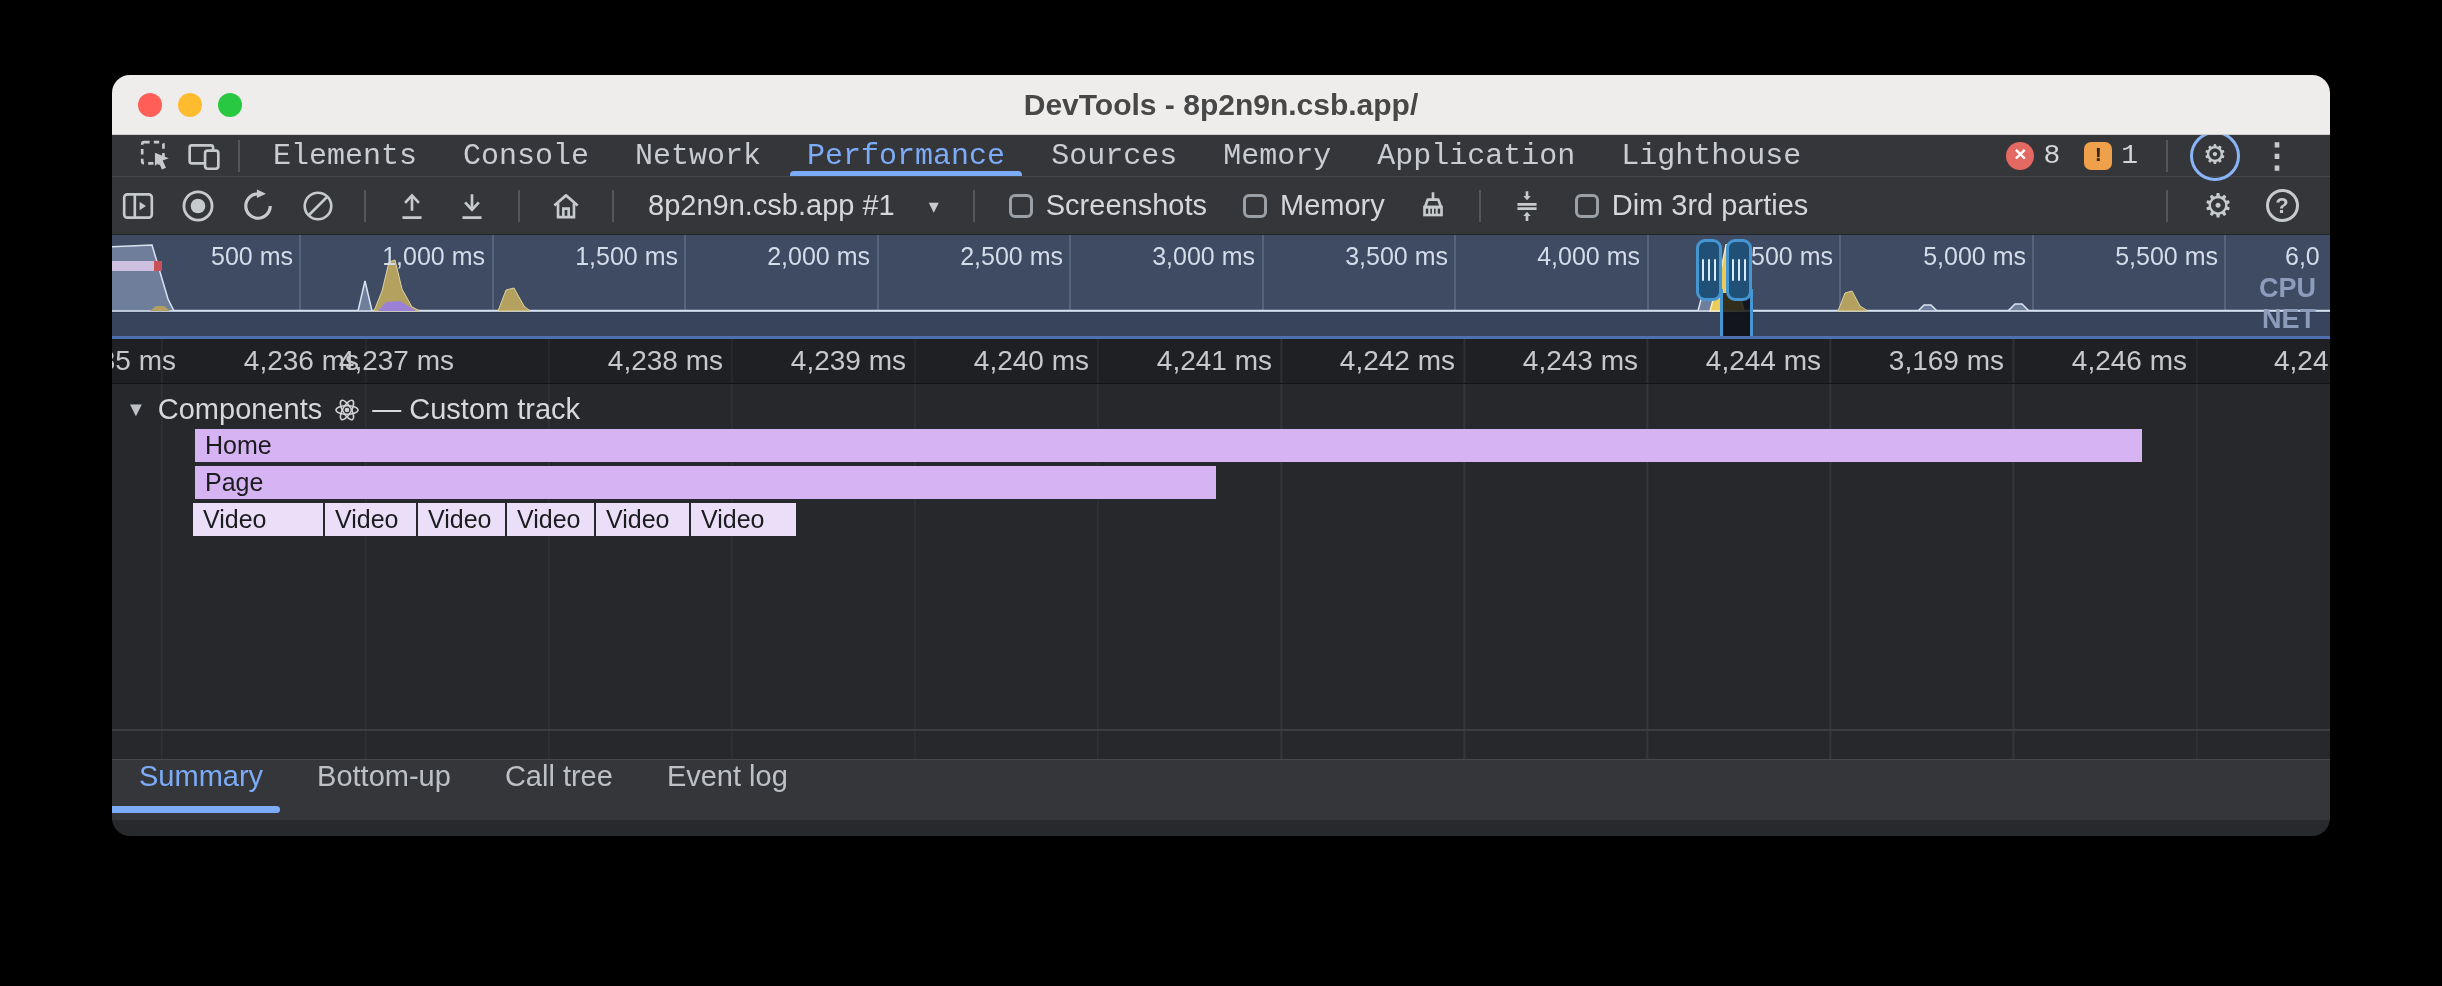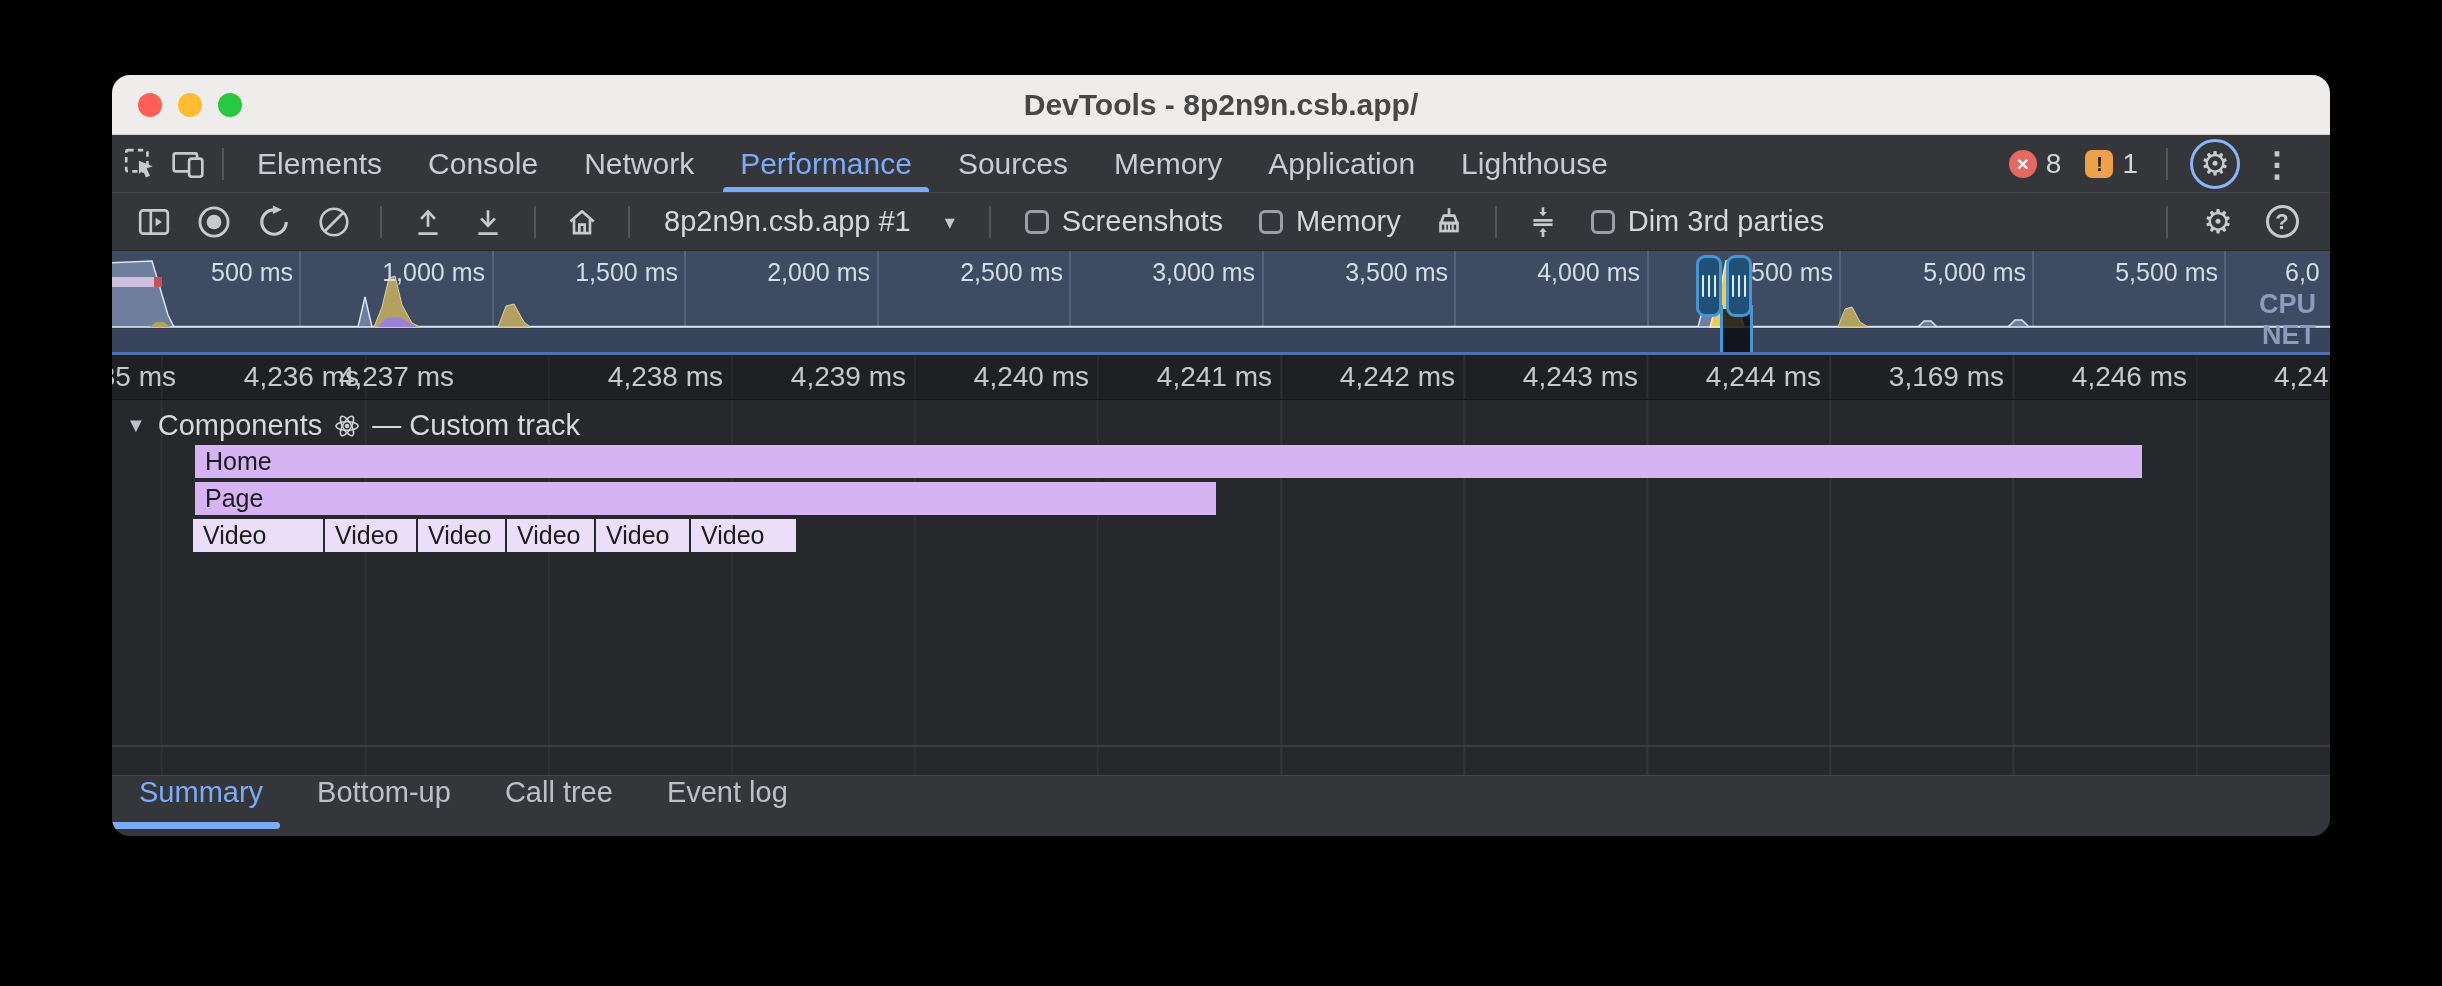--- a/index.html
+++ b/index.html
@@ -12,42 +12,42 @@
 
   
   .titlebar { height:60px; background:#eeedec; border-bottom:1px solid #cfcdcb;
               display:flex; align-items:center; justify-content:center; position:relative; }
   .traffic { position:absolute; left:26px; top:0; height:100%; display:flex; align-items:center; gap:16px; }
   .tl { width:24px; height:24px; border-radius:50%; }
   .tl.red{ background:#ff5f57; } .tl.yellow{ background:#febc2e; } .tl.green{ background:#28c840; }
   .title { font-size:30px; font-weight:bold; color:#474747; }
 
   
-  .tabbar { height:58px; background:#35363a; border-bottom:1px solid #47484c;
-            display:flex; align-items:center; padding:0 28px 0 4px; }
+  .tabbar { height:42px; background:#35363a; border-bottom:1px solid #47484c;
+            display:flex; align-items:center; padding:0 28px 0 20px;font-family:Liberation Mono, monospace; }
   .icon-btn { width:48px; height:48px; display:flex; align-items:center; justify-content:center; color:#c7cacd; flex:none; }
   .vsep { width:2px; height:32px; background:#55565a; margin:0 10px; flex:none; }
   .tab { padding:0 23px; height:100%; display:flex; align-items:center; font-size:30px; color:#c9ccd1; position:relative; flex:none; }
   .tab.active { color:#7cacf8; }
   .tab.active::after { content:""; position:absolute; left:6px; right:6px; bottom:0; height:5px;
                        background:#7cacf8; border-radius:4px 4px 0 0; }
   .tab-right { margin-left:auto; display:flex; align-items:center; gap:12px; }
   .badge { display:flex; align-items:center; gap:9px; font-size:28px; color:#d3d5d9; padding:0 6px; }
   .err-ico { width:28px; height:28px; border-radius:50%; background:#e46962; color:#fff;
              display:flex; align-items:center; justify-content:center; font-size:21px; font-weight:bold; }
   .warn-ico { width:28px; height:28px; border-radius:7px; background:#efa04b; color:#35230a;
               display:flex; align-items:center; justify-content:center; font-size:21px; font-weight:bold; }
   .gear-ring { width:50px; height:50px; border:3px solid #8ab4f8; border-radius:50%;
                display:flex; align-items:center; justify-content:center; }
   .glyph { color:#c7cacd; font-size:33px; line-height:1; }
   .kebab { font-size:34px; color:#c7cacd; padding:0 8px; font-weight:bold; }
 
   
   .toolbar { height:58px; background:#35363a; border-bottom:1px solid #242528;
-             display:flex; align-items:center; padding:0 24px 0 18px; gap:12px; }
+             display:flex; align-items:center; padding:0 24px 0 2px; gap:12px; }
   .tool { width:48px; height:46px; display:flex; align-items:center; justify-content:center; color:#c7cacd; flex:none; }
   .target { display:flex; align-items:center; font-size:29px; color:#d5d7da; padding:0 12px; flex:none; }
   .caret { font-size:20px; color:#c7cacd; margin-left:34px; }
   .check { display:flex; align-items:center; gap:13px; font-size:29px; color:#d5d7da; padding:0 12px; flex:none; }
   .cb { width:24px; height:24px; border:3px solid #9aa0a6; border-radius:6px; flex:none; }
   .toolbar-right { margin-left:auto; display:flex; align-items:center; gap:16px; }
   .help-ico { width:33px; height:33px; border:3px solid #c7cacd; border-radius:50%; color:#c7cacd;
               display:flex; align-items:center; justify-content:center; font-size:22px; font-weight:bold; }
 
   

